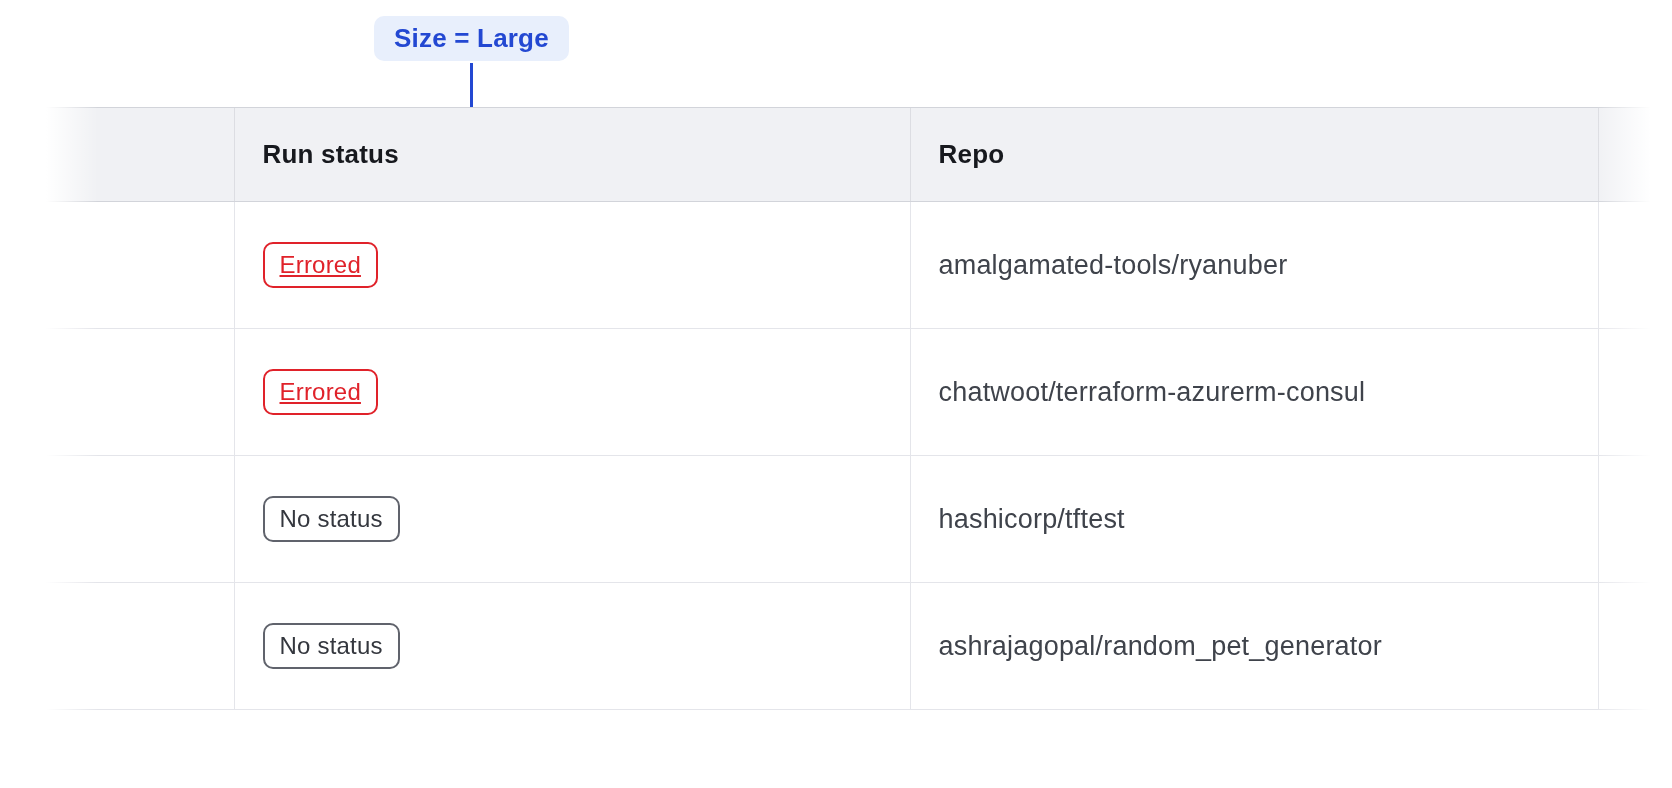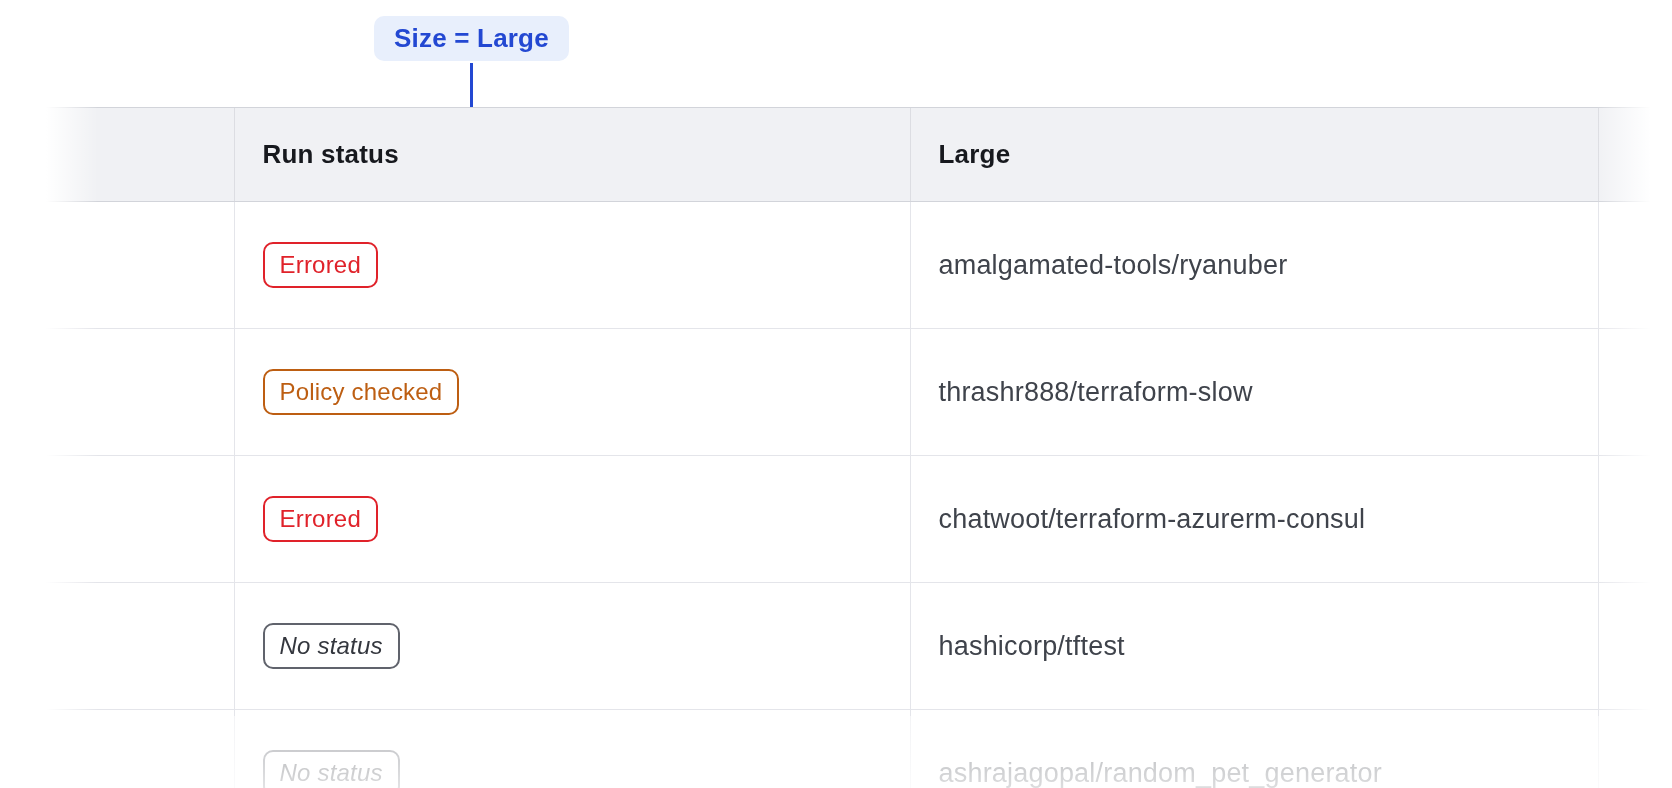--- a/index.html
+++ b/index.html
@@ -79,23 +79,23 @@
     display:inline-block;
     padding:7px 15px;
     border:2px solid;
     border-radius:10px;
     font-size:24px;
     font-weight:500;
     letter-spacing:0.2px;
     white-space:nowrap;
     background:#ffffff;
   }
-  .badge--errored        { color:var(--errored);        border-color:var(--errored); }
+  .badge--errored        { color:var(--errored);        border-color:var(--errored);text-decoration:underline; }
   .badge--policy_checked { color:var(--policy-checked); border-color:var(--policy-checked); }
-  .badge--no_status      { color:var(--no-status-text); border-color:var(--no-status-border);font-style:italic; }
+  .badge--no_status      { color:var(--no-status-text); border-color:var(--no-status-border); }
 
   
   .fade{ position:absolute; pointer-events:none; }
   .fade-left{
     left:40px; top:100px; width:58px; height:688px;
     background:linear-gradient(to right, #ffffff 10%, rgba(255,255,255,0));
   }
   .fade-right{
     left:1596px; top:100px; width:76px; height:688px;
     background:linear-gradient(to right, rgba(255,255,255,0), #ffffff 72%);
@@ -119,42 +119,32 @@
     <colgroup>
       <col style="width:191px">
       <col style="width:676px">
       <col style="width:688px">
       <col>
     </colgroup>
     <thead>
       <tr>
         <th></th>
         <th>Run status</th>
-        <th>Large</th>
+        <th>Repo</th>
         <th></th>
       </tr>
     </thead>
     <tbody>
         <tr>
     <td></td>
     <td>
       <span class="badge badge--errored">Errored</span>
     </td>
     <td>
       <span class="repo-text">amalgamated-tools/ryanuber</span>
-    </td>
-    <td></td>
-  </tr>
-        <tr>
-    <td></td>
-    <td>
-      <span class="badge badge--policy_checked">Policy checked</span>
-    </td>
-    <td>
-      <span class="repo-text">thrashr888/terraform-slow</span>
     </td>
     <td></td>
   </tr>
         <tr>
     <td></td>
     <td>
       <span class="badge badge--errored">Errored</span>
     </td>
     <td>
       <span class="repo-text">chatwoot/terraform-azurerm-consul</span>

